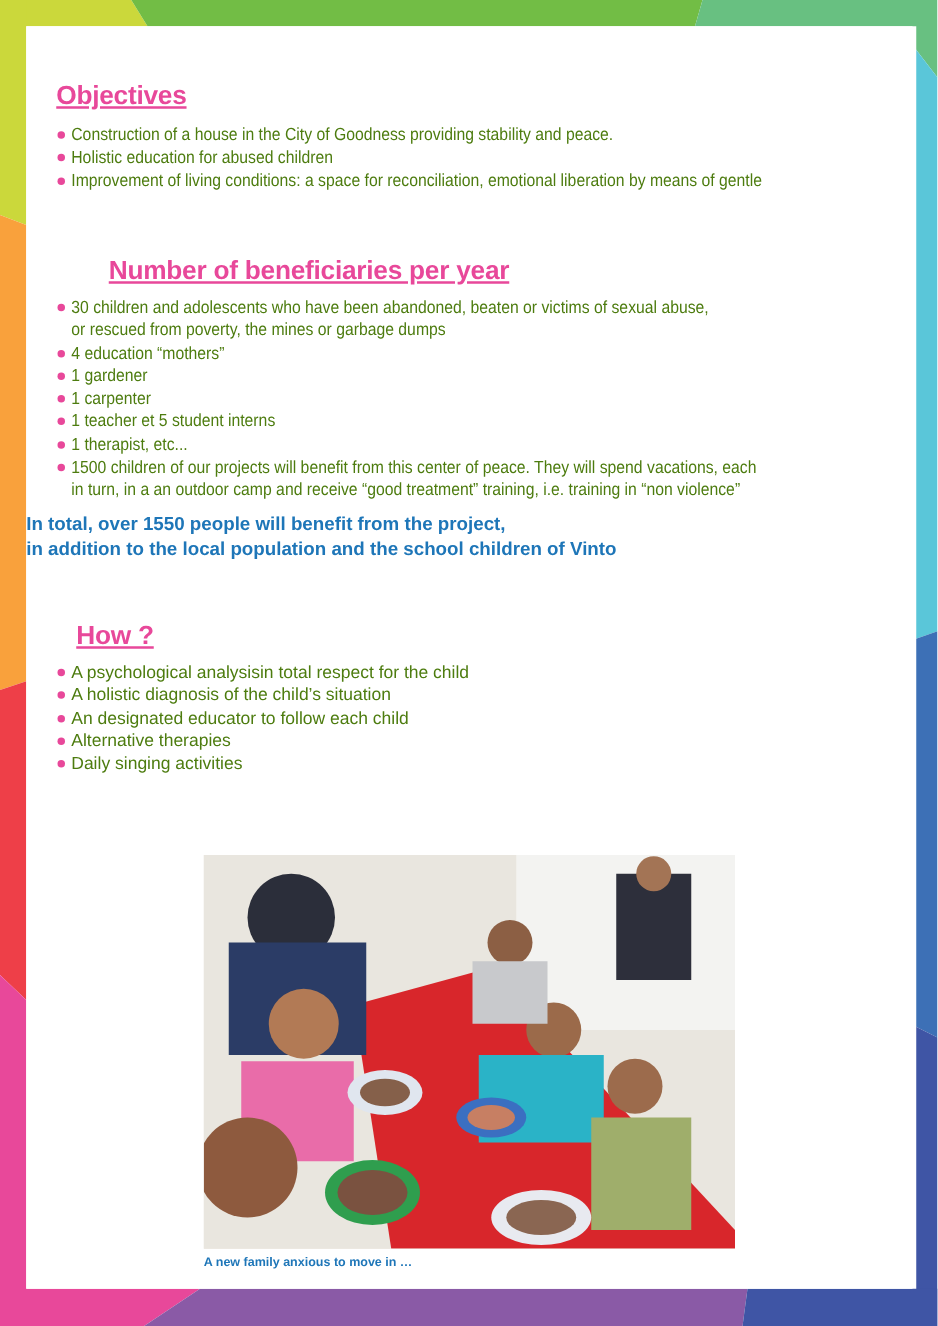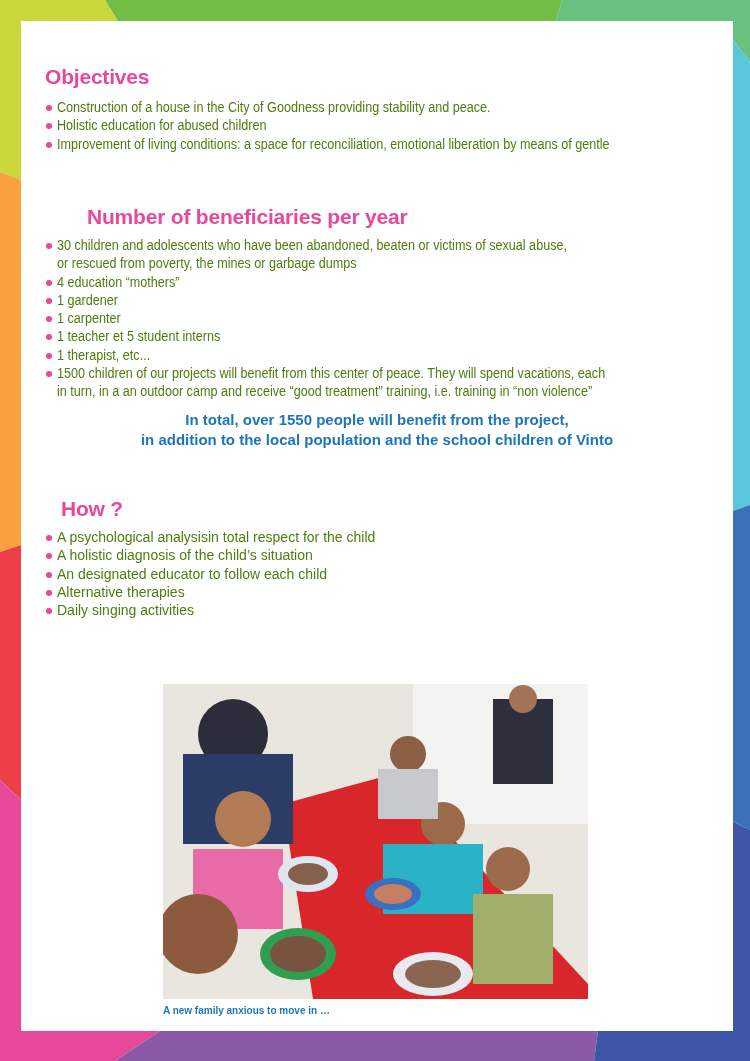--- a/index.html
+++ b/index.html
@@ -1,25 +1,25 @@
 <!DOCTYPE html>
 <html><head>
 <meta charset="utf-8">
 <style>
   html, body { margin:0; padding:0; }
   body { width:750px; height:1061px; position:relative; overflow:hidden; font-family:"Liberation Sans", sans-serif; background:#fff; }
   .frame { position:absolute; inset:0; }
   .frame svg { width:750px; height:1061px; display:block; }
   .page { position:absolute; left:21px; top:21px; width:712px; height:1010px; background:#fff; }
-  h2 { position:absolute; margin:0; color:#e8489a; font-size:21px; font-weight:bold; font-family:"Liberation Sans", sans-serif; letter-spacing:-0.2px; }
+  h2 { position:absolute; margin:0; color:#e8489a; font-size:21px; font-weight:bold; font-family:"Liberation Sans", sans-serif; letter-spacing:-0.2px;text-decoration:underline; }
   ul { position:absolute; margin:0; padding:0; list-style:none; color:#4d7c0f; font-size:14px; line-height:18.3px; }
   ul li { position:relative; padding-left:12px; }
   ul li::before { content:""; position:absolute; left:1px; top:7px; width:6px; height:6px; border-radius:50%; background:#e8489a; }
   .cond { transform-origin:left top; transform:scaleX(0.9); white-space:nowrap; }
-  .total { position:absolute; left:0; width:712px; text-align:center; color:#1e76b8; font-weight:bold; font-size:15px; line-height:20px; }
+  .total { position:absolute; left:0; width:712px; color:#1e76b8; font-weight:bold; font-size:15px; line-height:20px; }
   .photo { position:absolute; left:142px; top:663px; width:425px; height:315px; overflow:hidden; background:#e8e4dc; }
   .caption { position:absolute; left:142px; top:984px; color:#1e76b8; font-size:10px; font-weight:bold; }
 </style>
 </head>
 <body>
 
 <div class="frame">
   <svg viewBox="0 0 750 1061">
 
     <polygon points="0,0 105,0 118,21 0,21" fill="#cbd83b"></polygon>

